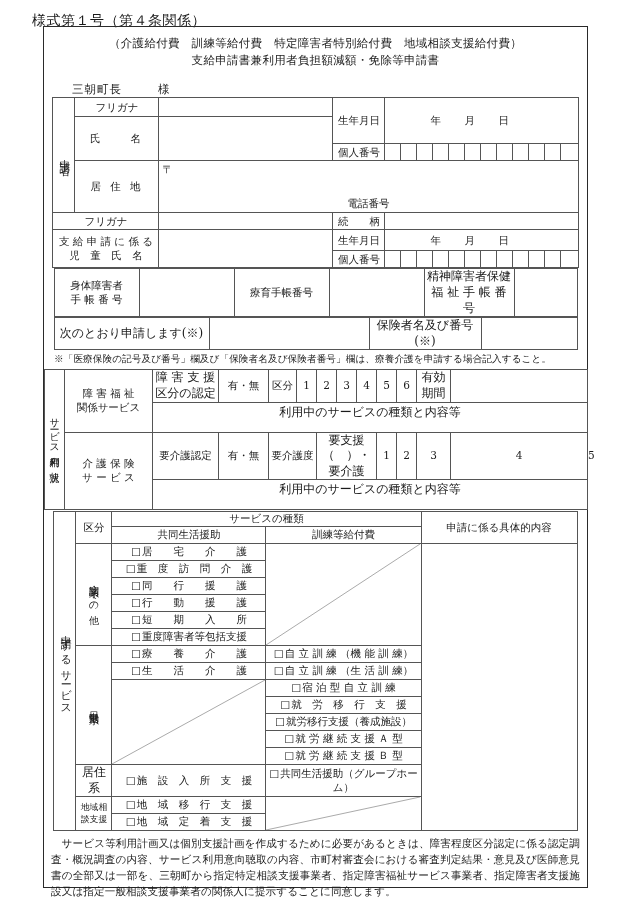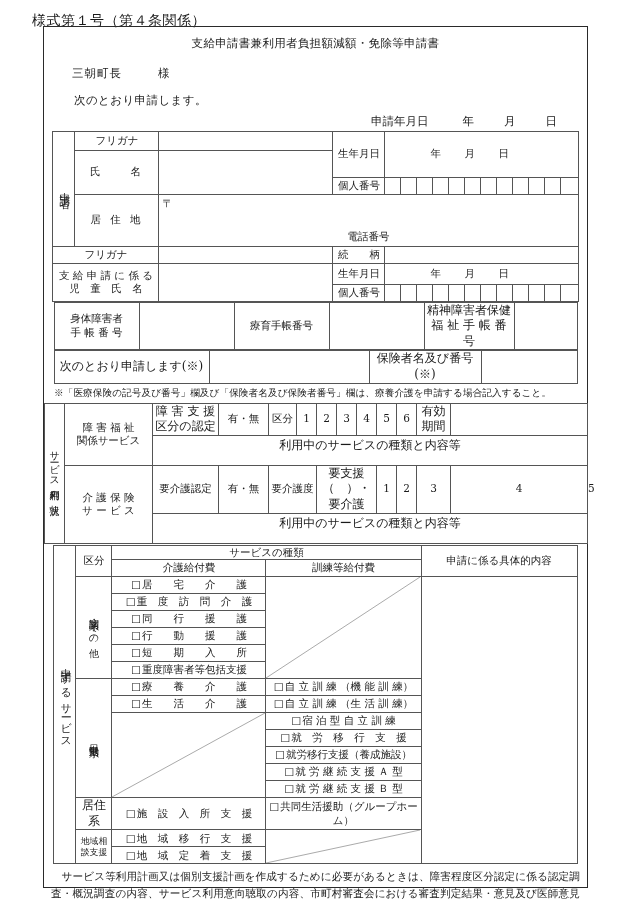--- a/index.html
+++ b/index.html
@@ -139,32 +139,29 @@
 </head>
 <body>
 
 <div class="page">
 
   <div class="form-no">様式第１号（第４条関係）</div>
 
   <div class="outer">
 
     <div class="title-block">
+      <div>（介護給付費　訓練等給付費　特定障害者特別給付費　地域相談支援給付費）</div>
       <div>支給申請書兼利用者負担額減額・免除等申請書</div>
     </div>
 
     <div class="addressee">
       <span>三朝町長</span><span class="hon">様</span>
     </div>
 
-    <div class="intro">次のとおり申請します。</div>
-
-    <div class="appdate">
-      <span>申請年月日</span><span class="sp1"></span><span>年</span><span class="sp2"></span><span>月</span><span class="sp3"></span><span>日</span>
-    </div>
+
 
     <table class="grid">
       <colgroup>
         <col style="width:22px">
           <col style="width:84px">
           <col style="width:174px">
         <col style="width:52px">
         <col style="width:16px">
           <col style="width:16px">
           <col style="width:16px">
@@ -379,21 +376,21 @@
       <tbody>
           <tr style="height:14px">
         <td rowspan="18">
           <span class="vert">申請するサービス</span>
         </td>
         <td rowspan="2">区分</td>
         <td colspan="2">サービスの種類</td>
         <td rowspan="2">申請に係る具体的内容</td>
       </tr>
       <tr style="height:17px">
-        <td>介護給付費</td>
+        <td>共同生活援助</td>
         <td>訓練等給付費</td>
       </tr>
 
       <tr style="height:17px">
         <td rowspan="6">
           <span class="vert-tight">訪問系・その他</span>
         </td>
         <td class="svc-label"><span class="chk">□</span><span>居　　宅　　介　　護</span></td>
         <td rowspan="6" class="diag-cell">
           <svg viewBox="0 0 100 100" preserveAspectRatio="none">

